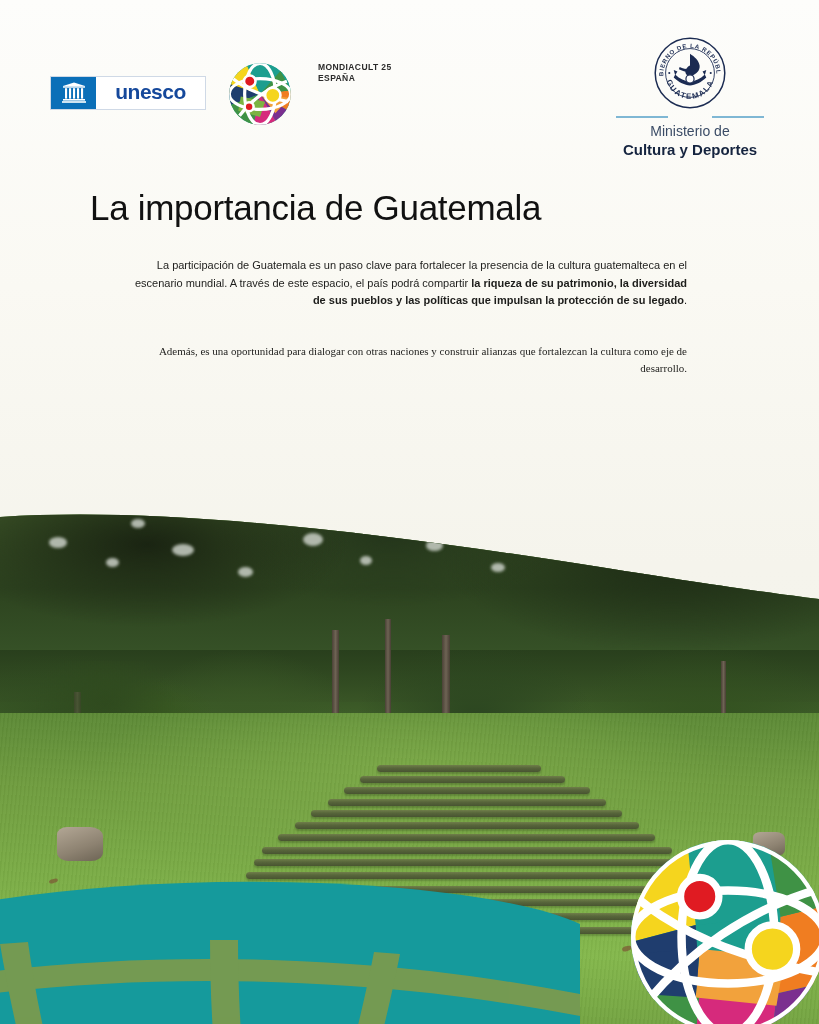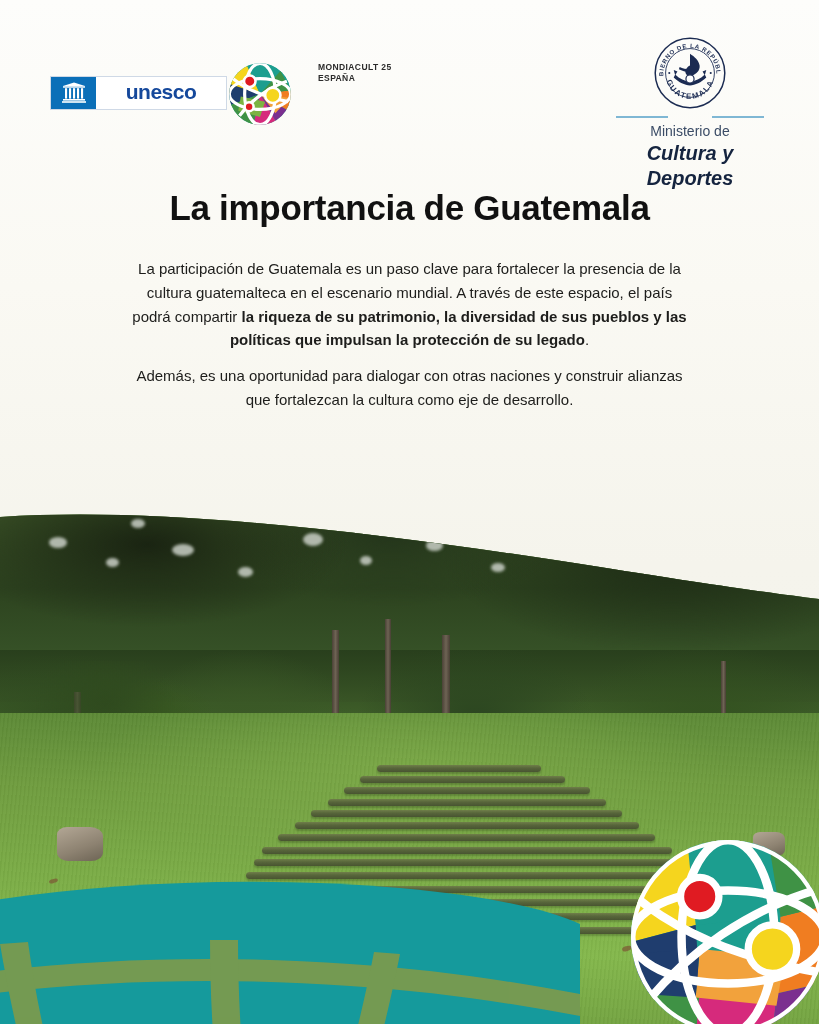--- a/index.html
+++ b/index.html
@@ -21,21 +21,21 @@
   
   .header {
     position:absolute; top:0; left:0; right:0; height:175px;
     z-index:6;
   }
 
   
   .unesco-logo {
     position:absolute; left:50px; top:76px;
     display:flex; align-items:stretch;
-    height:34px; width:177px;
+    height:34px; width:156px;
     border:1px solid #cfd9e6;
     background:#ffffff;
   }
   .unesco-mark {
     width:45px; background:#0b6fb8;
     display:flex; align-items:center; justify-content:center;
   }
   .unesco-word {
     flex:1; display:flex; align-items:center; justify-content:center;
     color:#15489b; font-weight:bold; font-size:21px;
@@ -58,39 +58,39 @@
     position:absolute; right:44px; top:36px;
     width:170px; text-align:center;
   }
   .gt-seal { width:74px; height:74px; margin:0 auto; position:relative; }
   .gt-rules {
     display:flex; justify-content:center; gap:44px;
     margin-top:6px; margin-bottom:5px;
   }
   .gt-rules span { display:block; width:52px; height:2px; background:#7fb7d4; }
   .gt-min  { font-size:14px; color:#3b4c66; line-height:1.25; }
-  .gt-dept { font-size:20px; color:#15243f; font-weight:bold; line-height:1.25;font-style:italic; }
+  .gt-dept { font-size:15px; color:#15243f; font-weight:bold; line-height:1.25; }
 
   
   .content { position:absolute; top:186px; left:0; right:0; z-index:5; }
 
   .title {
-    text-align:center;
-    font-size:35px; font-weight:bold; color:#111111;
+    text-align:left;
+    font-size:35px; font-weight:normal; color:#111111;
     line-height:1.24; letter-spacing:-0.3px;
     padding:0 90px;
   }
 
   .body-copy { margin-top:28px; padding:0 132px; text-align:center; }
   .para {
-    font-size:15px; color:#1d1d1b;
-    line-height:1.58; text-align:center;
+    font-size:11px; color:#1d1d1b;
+    line-height:1.58; text-align:right;
   }
   .para b { font-weight:bold; }
-  .para + .para { margin-top:12px; }
+  .para + .para { margin-top:33px;font-family:Liberation Serif, serif; }
 
   
   .photo-wrap {
     position:absolute; left:0; right:0; top:505px; bottom:0;
     z-index:2;
     -webkit-clip-path: path('M0,12 C180,0 420,34 600,62 C700,78 770,88 819,94 L819,519 L0,519 Z');
     clip-path: path('M0,12 C180,0 420,34 600,62 C700,78 770,88 819,94 L819,519 L0,519 Z');
     overflow:hidden;
   }
 

